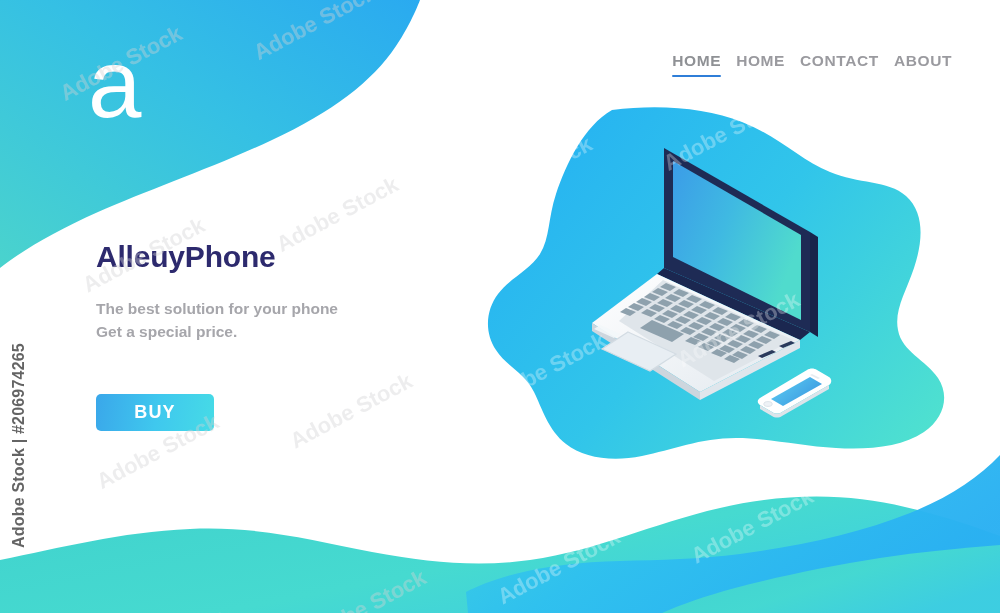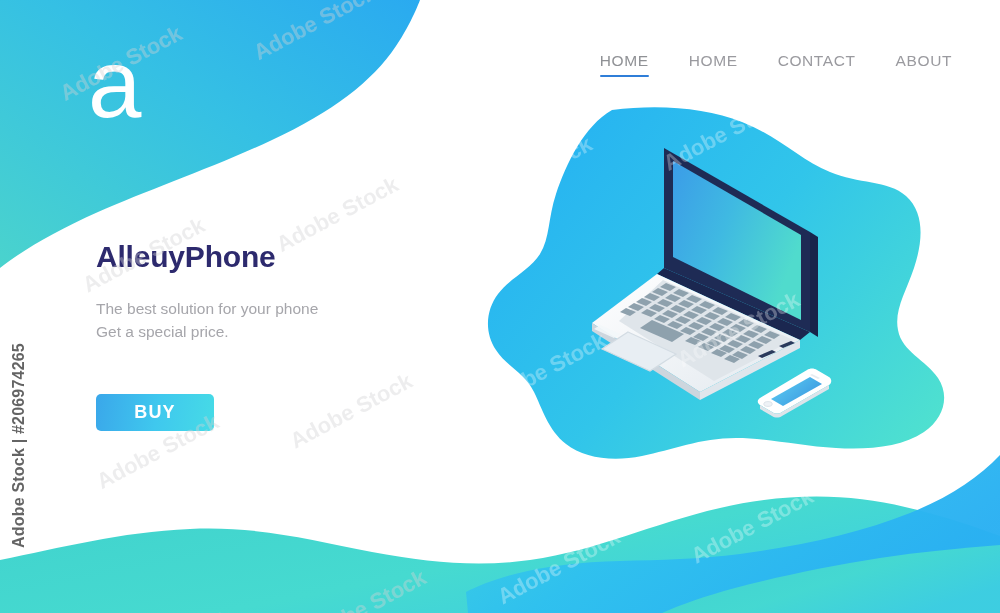--- a/index.html
+++ b/index.html
@@ -33,22 +33,23 @@
     z-index:6;
     user-select:none;
   }
 
   
   #nav {
     position:absolute;
     right:48px; top:52px;
     display:flex;
     align-items:center;
-    gap:40px;
+    gap:15px;
     z-index:7;
+    font-weight:bold;
   }
   .nav-item {
     position:relative;
     font-size:15.5px;
     letter-spacing:0.6px;
     color:#9a9a9f;
     padding-bottom:7px;
     cursor:pointer;
     white-space:nowrap;
   }
@@ -74,21 +75,21 @@
     font-weight:700;
     color:#2d2a6e;
     letter-spacing:-0.2px;
     line-height:1.15;
     margin-bottom:22px;
   }
   #sub {
     font-size:15.5px;
     line-height:1.5;
     color:#a6a6ab;
-    font-weight:400;
+    font-weight:700;
     white-space:pre-line;
   }
   #buy-button {
     position:absolute;
     left:96px; top:394px;
     width:118px; height:37px;
     border:none;
     border-radius:5px;
     background:linear-gradient(100deg,#3aa7ea 0%,#3fc8ee 52%,#46dbe6 100%);
     color:#ffffff;

